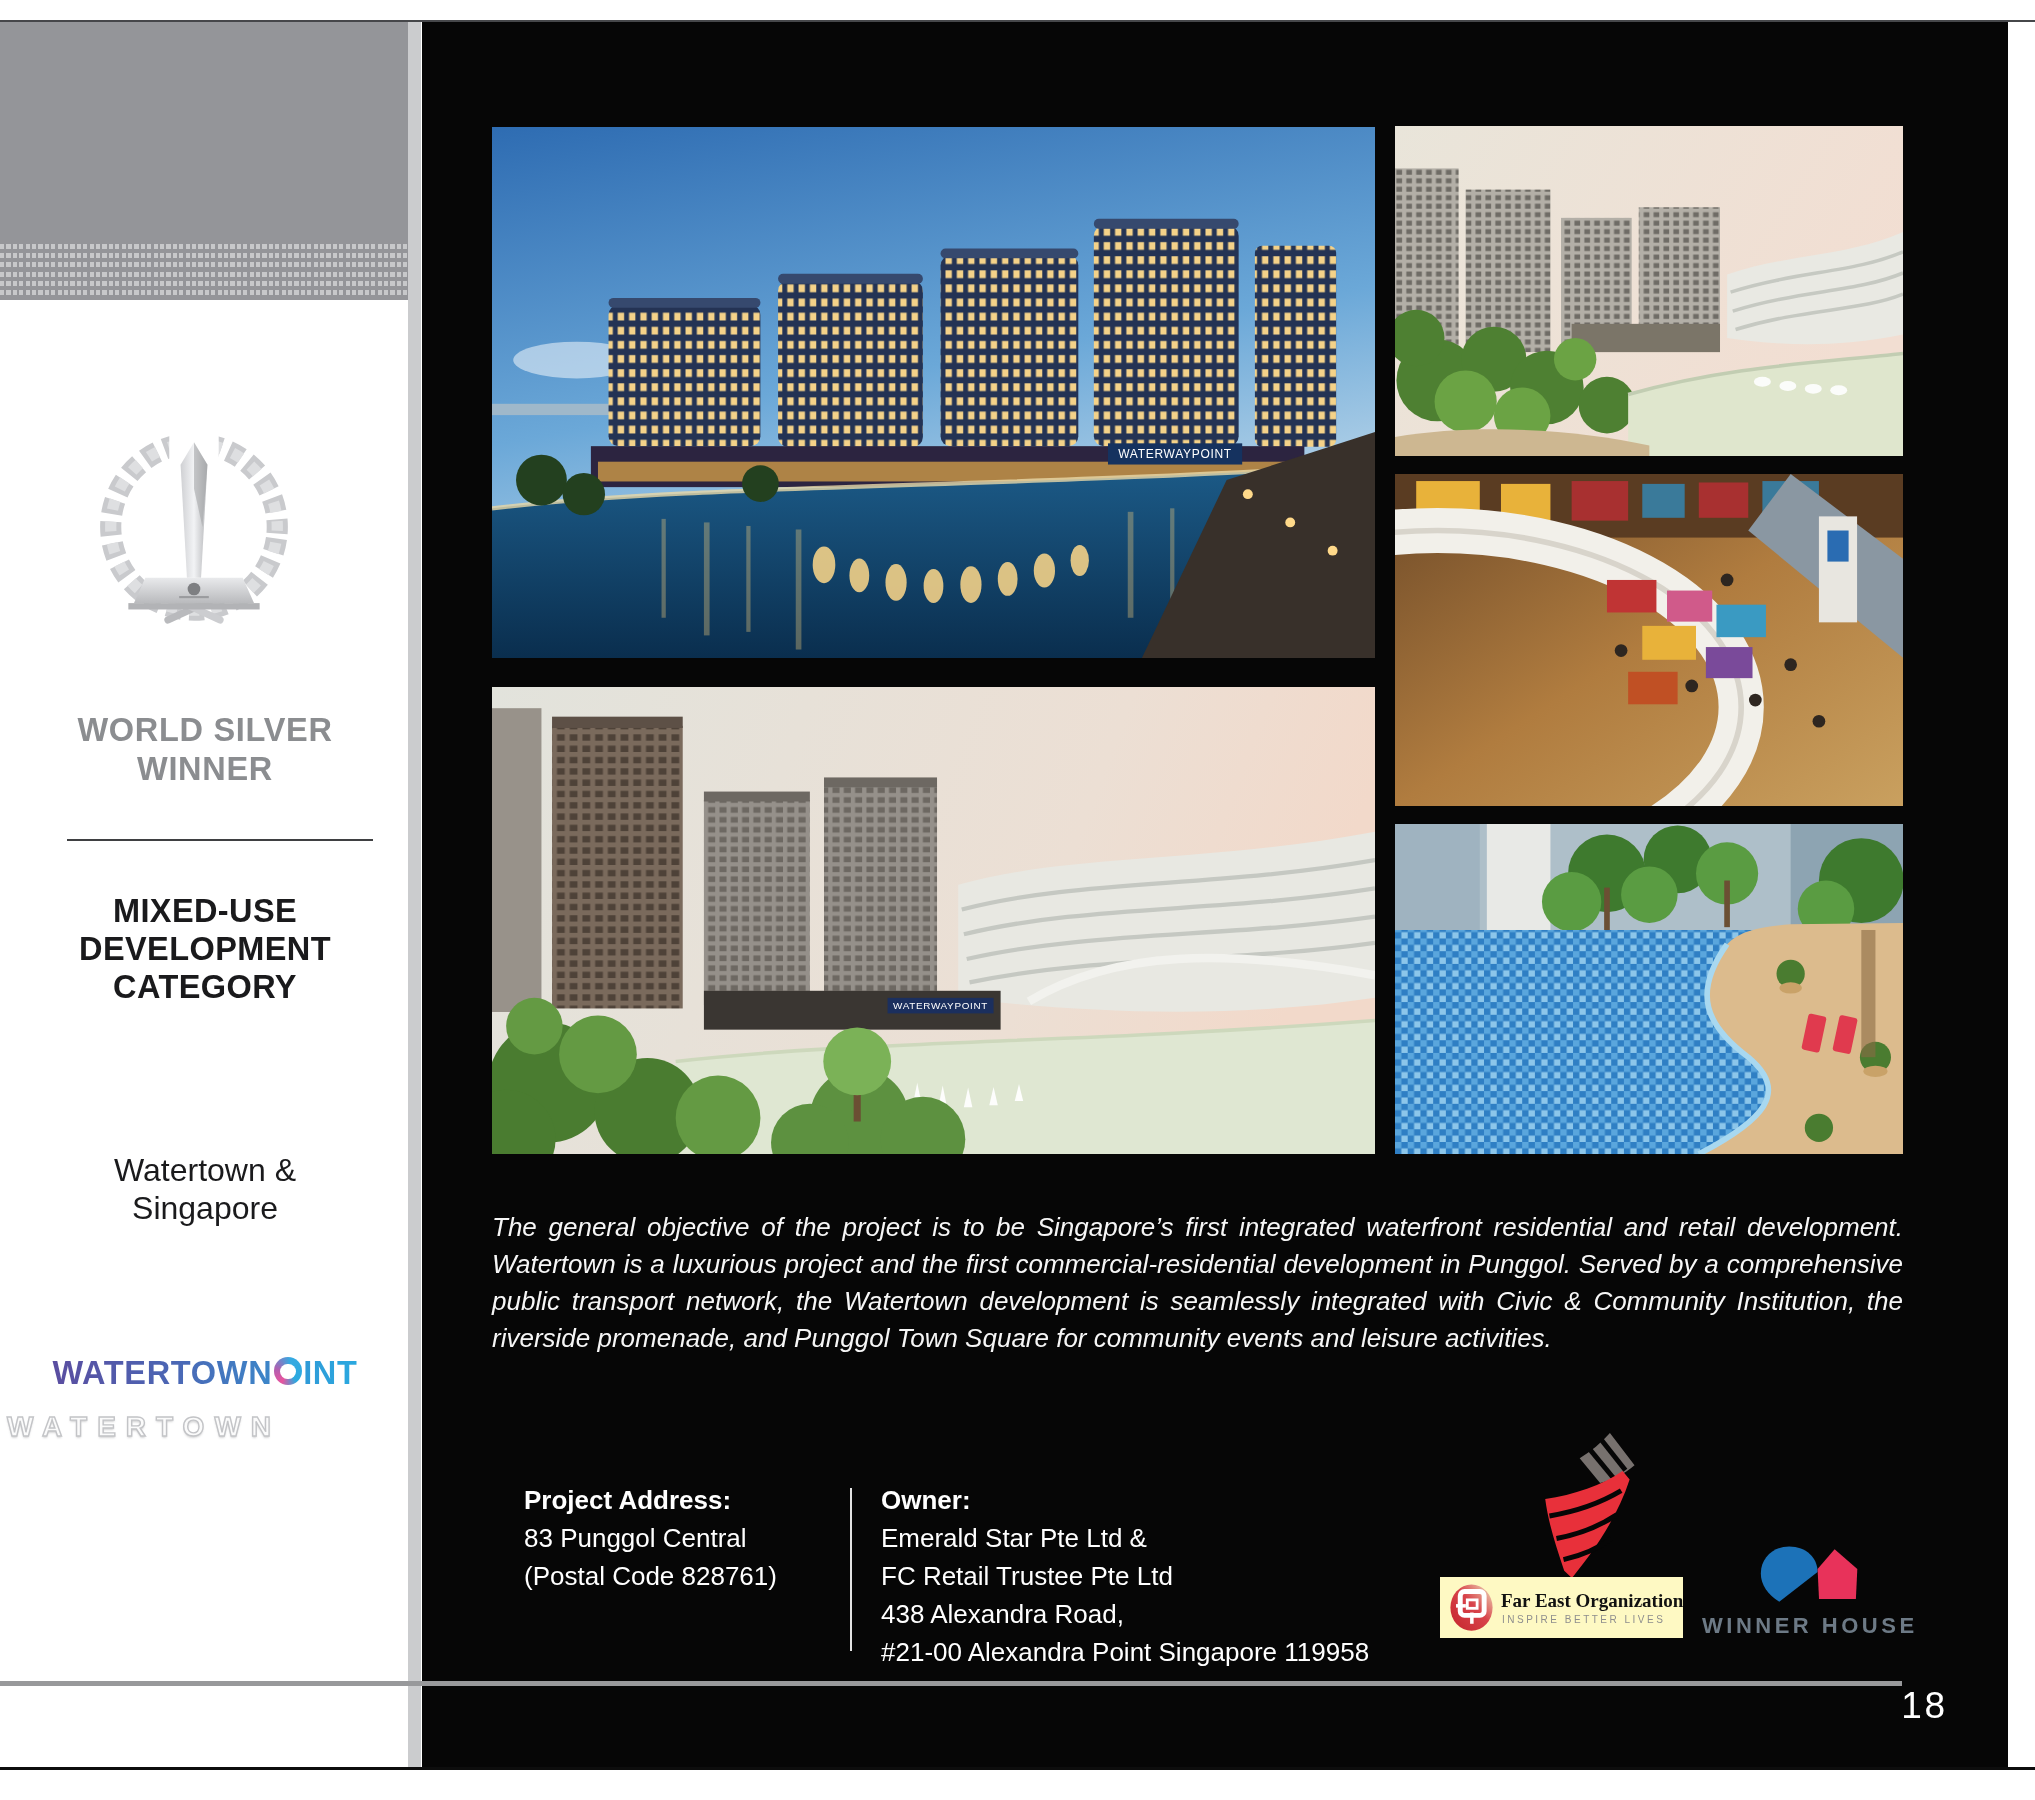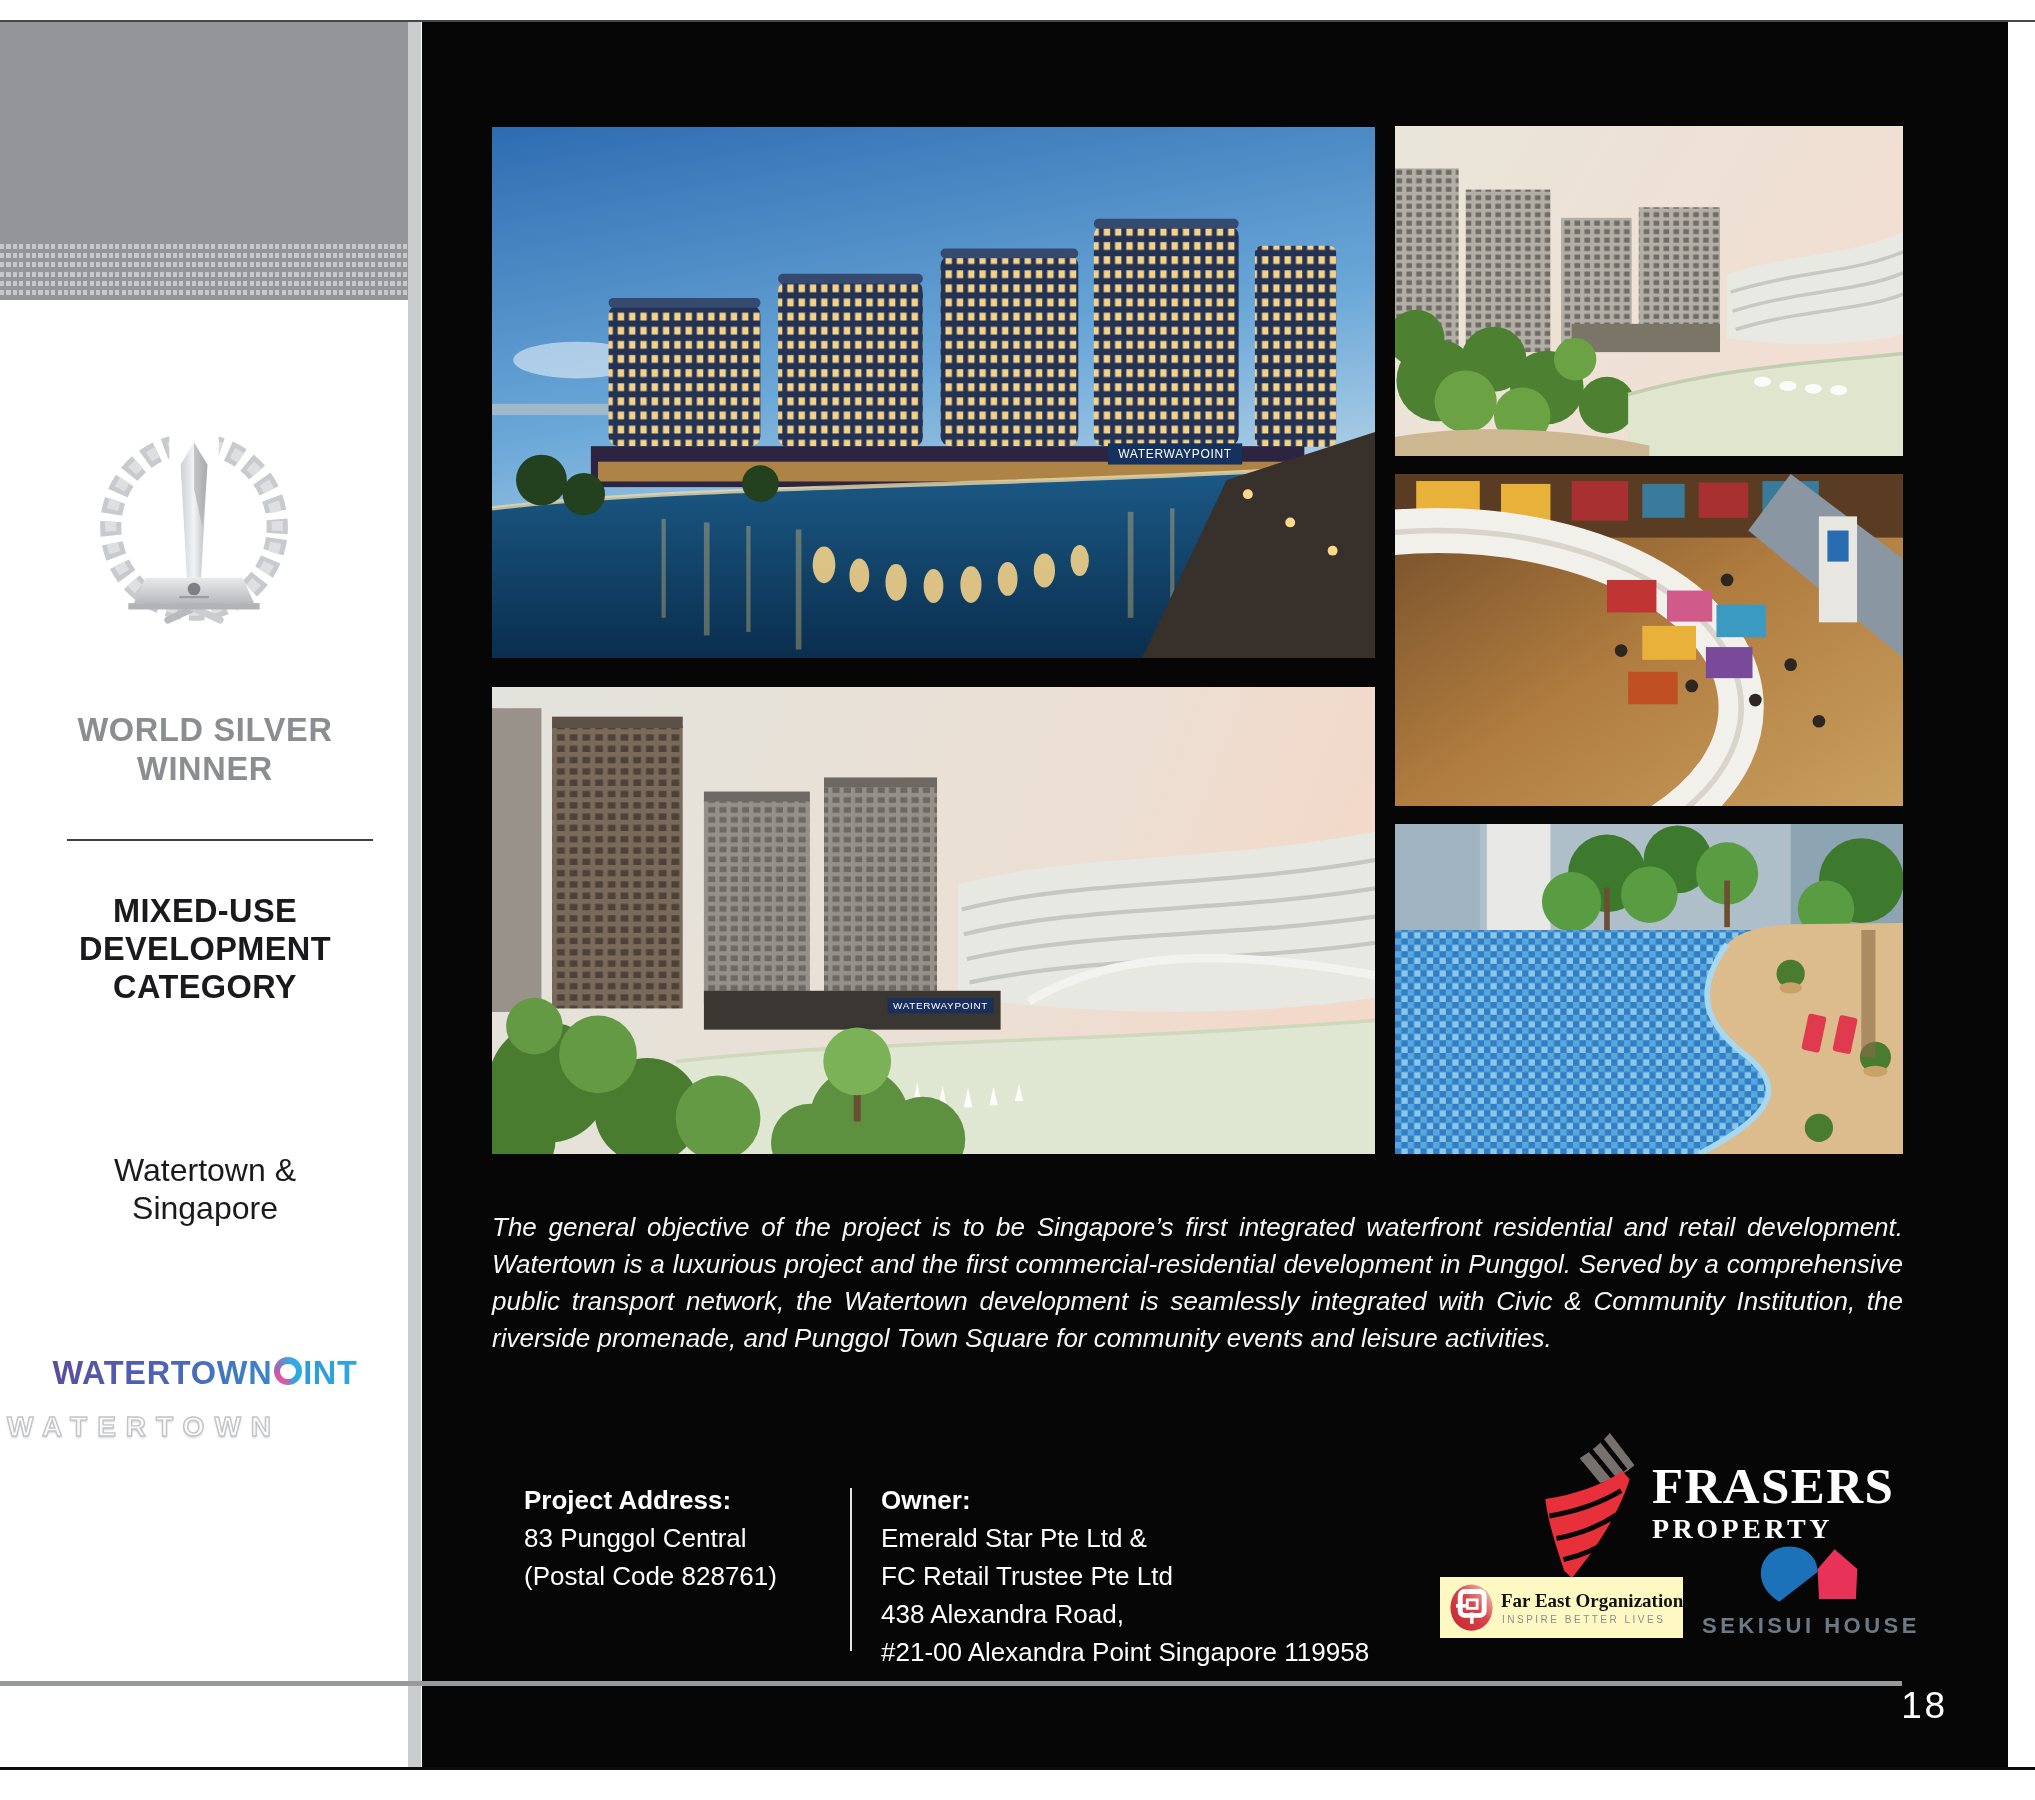--- a/index.html
+++ b/index.html
@@ -485,24 +485,20 @@
           <path d="M70,24 L103,64"></path>
       </g>
       <path d="M6,94 C46,88 88,74 116,54 L126,66 C108,122 72,172 44,206 L33,196 C21,160 10,126 6,94 Z" fill="#e8303a"></path>
       <g stroke="#060606" stroke-width="7" fill="none">
         <path d="M12,118 C48,112 84,100 114,82"></path>
         <path d="M22,150 C54,144 84,132 108,116"></path>
         <path d="M32,180 C58,174 82,164 100,150"></path>
       </g>
     </svg>
   </div>
-  <div class="abs frasers-text">
-    <div class="frasers-name">FRASERS</div>
-    <div class="frasers-sub">PROPERTY</div>
-  </div>
 
   <div class="abs fareast-box">
     <div class="fareast-oval">
       <svg viewBox="0 0 64 70" xmlns="http://www.w3.org/2000/svg">
         <defs>
           <linearGradient id="feo" x1="0" y1="1" x2="1" y2="0">
             <stop offset="0" stop-color="#c4242c"></stop>
               <stop offset="0.55" stop-color="#d8434a"></stop>
               <stop offset="1" stop-color="#efe7c2"></stop>
           </linearGradient>
@@ -517,20 +513,20 @@
     <div class="fareast-name">Far East Organization</div>
     <div class="fareast-tag">INSPIRE BETTER LIVES</div>
   </div>
 
   <div class="abs sekisui-icon">
     <svg viewBox="0 0 148 84" xmlns="http://www.w3.org/2000/svg">
       <path d="M44,2 C68,2 84,18 84,38 L30,80 C14,70 4,56 4,40 C4,18 22,2 44,2 Z" fill="#1c72b8"></path>
       <path d="M108,6 L140,34 L138,76 L86,76 L84,34 Z" fill="#e8325a"></path>
     </svg>
   </div>
-  <div class="abs sekisui-name">SEKISUI HOUSE</div>
+  <div class="abs sekisui-name">WINNER HOUSE</div>
 
   <div class="abs gray-rule" style="left:-422px;top:1659px;"></div>
   <div class="abs page-number" style="left:1455px;top:1663px;">18</div>
 </div>
 
 <div class="abs bottom-rule"></div>
 
 
 </body></html>

